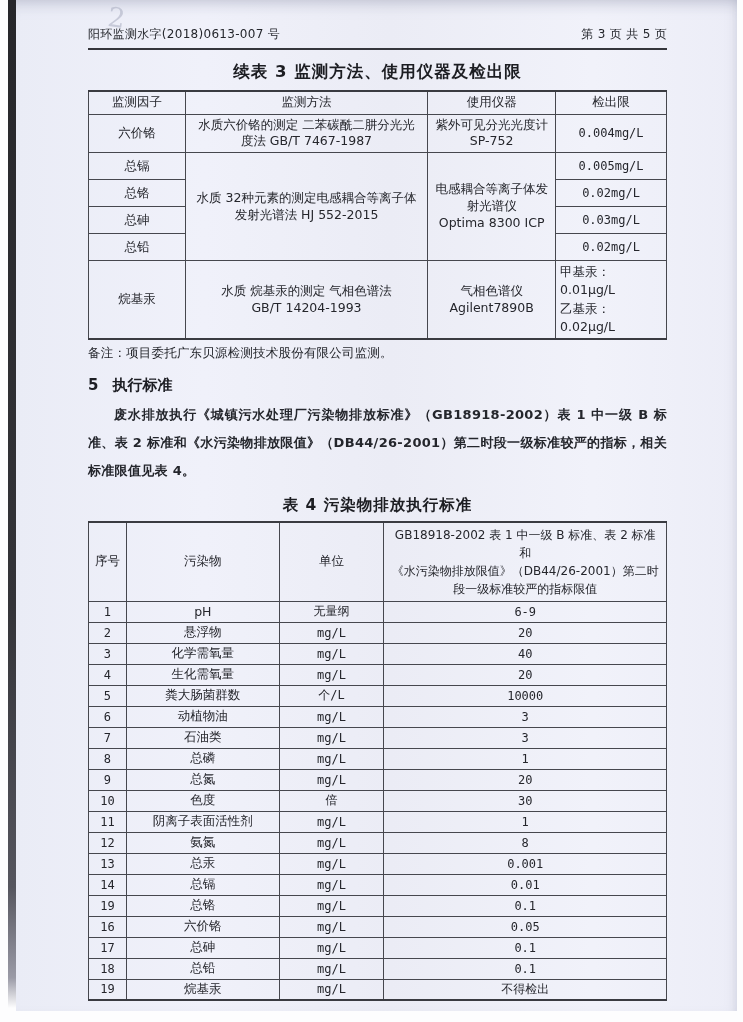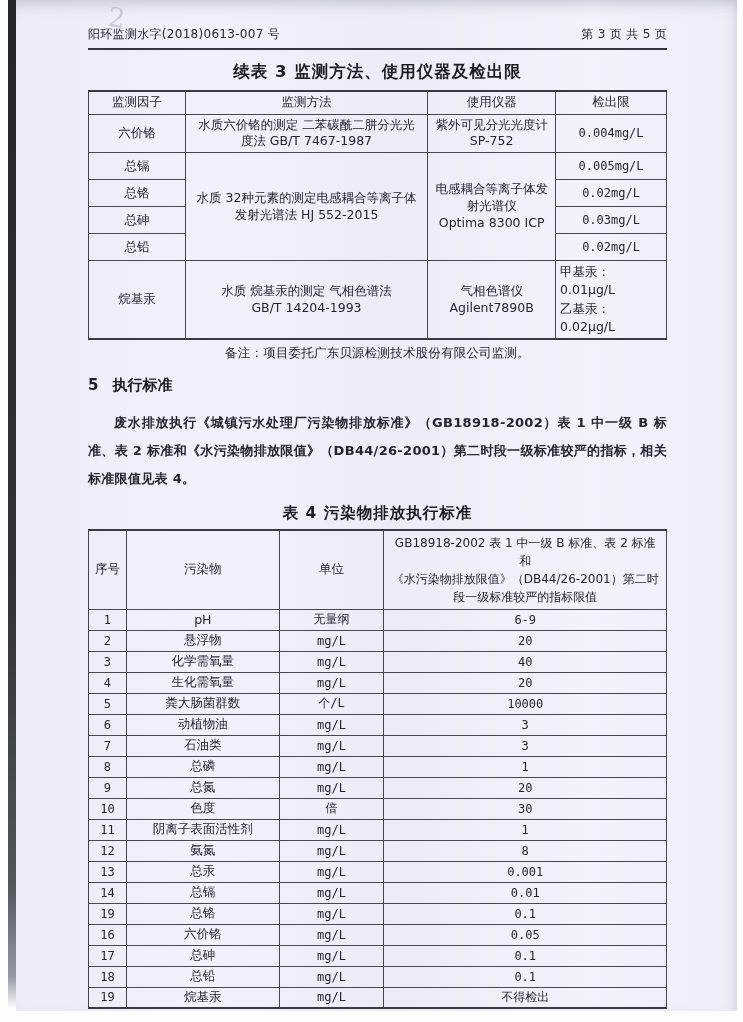--- a/index.html
+++ b/index.html
@@ -38,23 +38,23 @@
   .t3 th { font-weight:normal; height:23px; }
   .t3 .c1 { width:97px; }
   .t3 .c2 { width:243px; }
   .t3 .c3 { width:128px;margin-left:32px; }
   .t3 .c4 { width:111px; }
   .t3 .tall { height:38px; }
   .t3 .mid  { height:27px; }
   .multiline { white-space:pre-line; line-height:1.35; }
   .limit-left { text-align:left !important; padding-left:4px !important; white-space:pre-line; line-height:1.45; }
   .mono { font-family:"DejaVu Sans Mono", monospace; font-size:12px; }
-  .note-line { font-size:12.5px; margin:5px 0 0 0; letter-spacing:.2px;text-align:center; }
-  
-  .sec-heading { font-weight:bold; font-size:15px; margin:14px 0 14px 0; color:#1d1e24; }
+  .note-line { font-size:12.5px; margin:5px 0 0 0; letter-spacing:.2px; }
+  
+  .sec-heading { font-weight:bold; font-size:15px; margin:14px 0 6px 0; color:#1d1e24; }
   .sec-heading .num { margin-right:14px; }
   .sec-para { font-size:13px; line-height:2.15; text-indent:2em; text-align:justify; letter-spacing:.3px;font-weight:bold; }
   
   .t4-title { text-align:center; font-weight:bold; font-size:15.5px; letter-spacing:1px; margin:10px 0 5px; color:#1c1d22; }
   table.t4 { font-size:12.5px; border-top:2px solid #3a3b41; border-bottom:2px solid #3a3b41; }
   .t4 th, .t4 td { border:1px solid #46474e; text-align:center; vertical-align:middle; padding:1px 3px; }
   .t4 th { font-weight:normal; line-height:1.5; }
   .t4 th.hdr-long { font-size:12px; line-height:1.5; padding:3px 6px; }
   .t4 td { height:21px; }
   .t4 .t4c0 { width:38px; }

